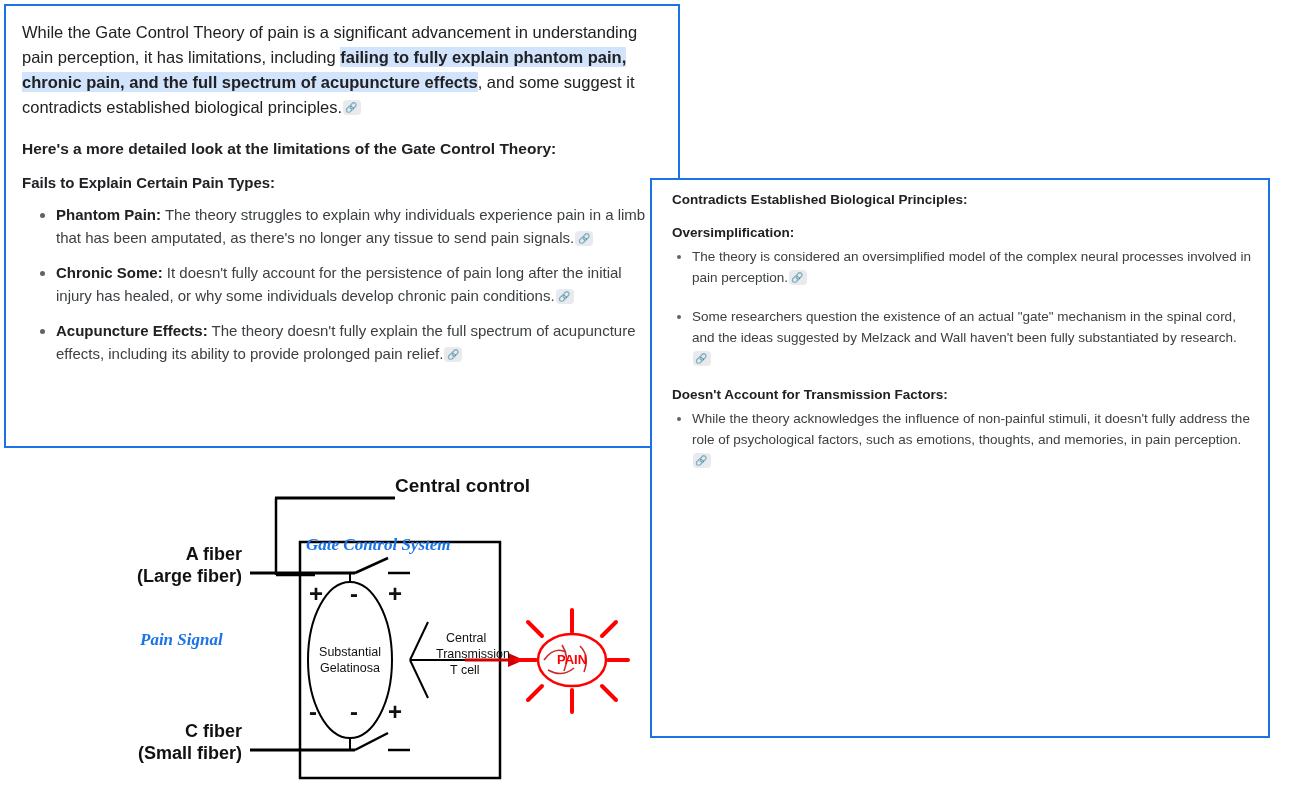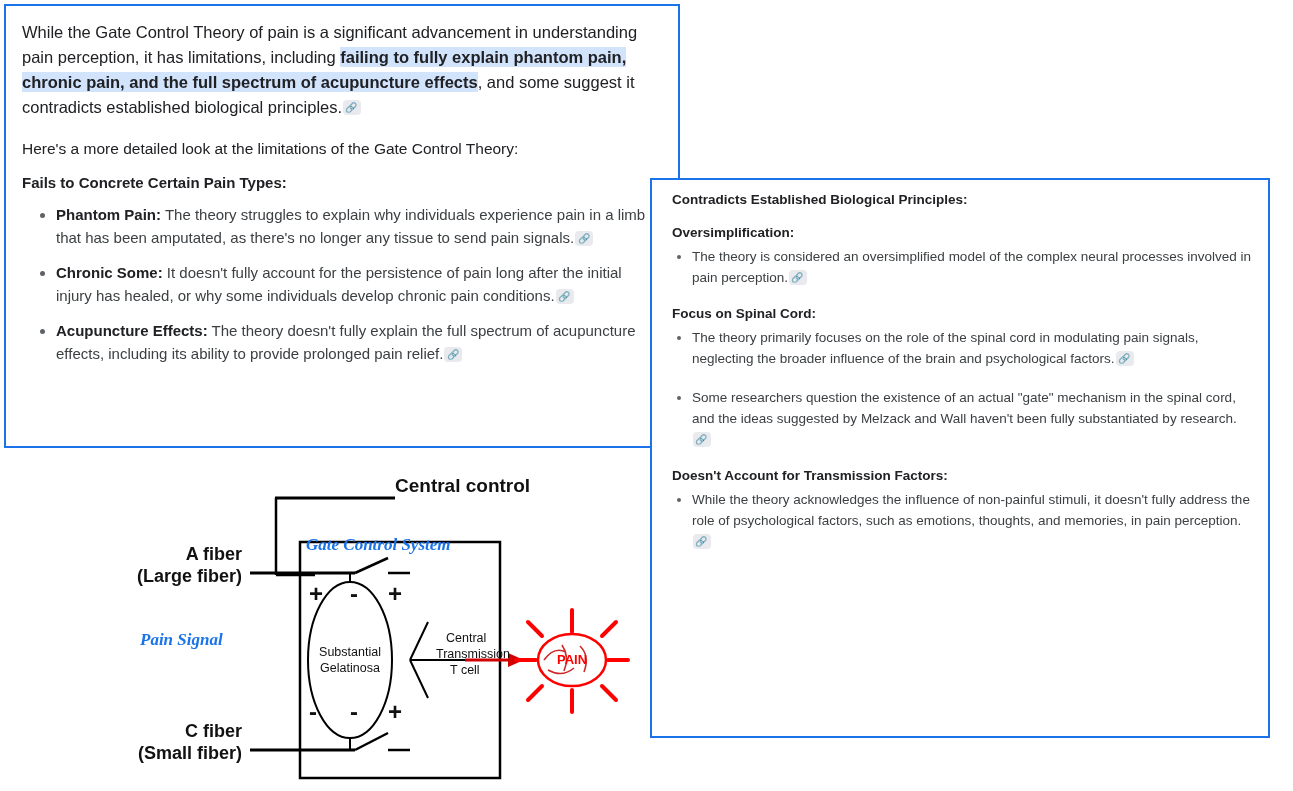--- a/index.html
+++ b/index.html
@@ -48,20 +48,21 @@
   .hl {
     background: #d2e3fc;
     padding: 1px 0;
     font-weight: 700;
   }
   .intro2 {
     font-size: 15.5px;
     line-height: 22px;
     color: #202124;
     margin: 0 0 14px 0;
+    font-weight: bold;
   }
   .section-head {
     font-size: 15px;
     font-weight: 700;
     color: #202124;
     margin: 0 0 10px 0;
   }
   ul.bullets {
     margin: 12px;
     padding-left: 22px;
@@ -127,21 +128,21 @@
 </style>
 </head>
 <body>
 
 <div class="panel" id="left-panel">
 
   <p class="lead"><span>While the Gate Control Theory of pain is a significant advancement in understanding pain perception, it has limitations, including </span><span class="hl">failing to fully explain phantom pain, chronic pain, and the full spectrum of acupuncture effects</span><span>, and some suggest it contradicts established biological principles.</span><span class="cite">🔗</span></p>
 
   <p class="intro2">Here's a more detailed look at the limitations of the Gate Control Theory:</p>
 
-  <p class="section-head">Fails to Concrete Certain Pain Types:</p>
+  <p class="section-head">Fails to Explain Certain Pain Types:</p>
 
   <ul class="bullets">
     <li><span class="b-term">Phantom Pain:</span><span> The theory struggles to explain why individuals experience pain in a limb that has been amputated, as there's no longer any tissue to send pain signals.</span><span class="cite">🔗</span></li>
     <li><span class="b-term">Chronic Some:</span><span> It doesn't fully account for the persistence of pain long after the initial injury has healed, or why some individuals develop chronic pain conditions.</span><span class="cite">🔗</span></li>
     <li><span class="b-term">Acupuncture Effects:</span><span> The theory doesn't fully explain the full spectrum of acupuncture effects, including its ability to provide prolonged pain relief.</span><span class="cite">🔗</span></li>
   </ul>
 </div>
 
 <div class="panel" id="right-panel">
 
@@ -149,26 +150,20 @@
     <p class="r-head">Contradicts Established Biological Principles:</p>
   </div>
 
   <div class="r-block">
     <p class="r-head">Oversimplification:</p>
     <ul class="r-bullets">
       <li><span>The theory is considered an oversimplified model of the complex neural processes involved in pain perception.</span><span class="cite">🔗</span></li>
     </ul>
   </div>
 
-  <div class="r-block">
-    <p class="r-head">Focus on Spinal Cord:</p>
-    <ul class="r-bullets">
-      <li><span>The theory primarily focuses on the role of the spinal cord in modulating pain signals, neglecting the broader influence of the brain and psychological factors.</span><span class="cite">🔗</span></li>
-    </ul>
-  </div>
 
   <div class="r-block">
     <ul class="r-bullets">
       <li><span>Some researchers question the existence of an actual "gate" mechanism in the spinal cord, and the ideas suggested by Melzack and Wall haven't been fully substantiated by research.</span><span class="cite">🔗</span></li>
     </ul>
   </div>
 
   <div class="r-block">
     <p class="r-head">Doesn't Account for Transmission Factors:</p>
     <ul class="r-bullets">

